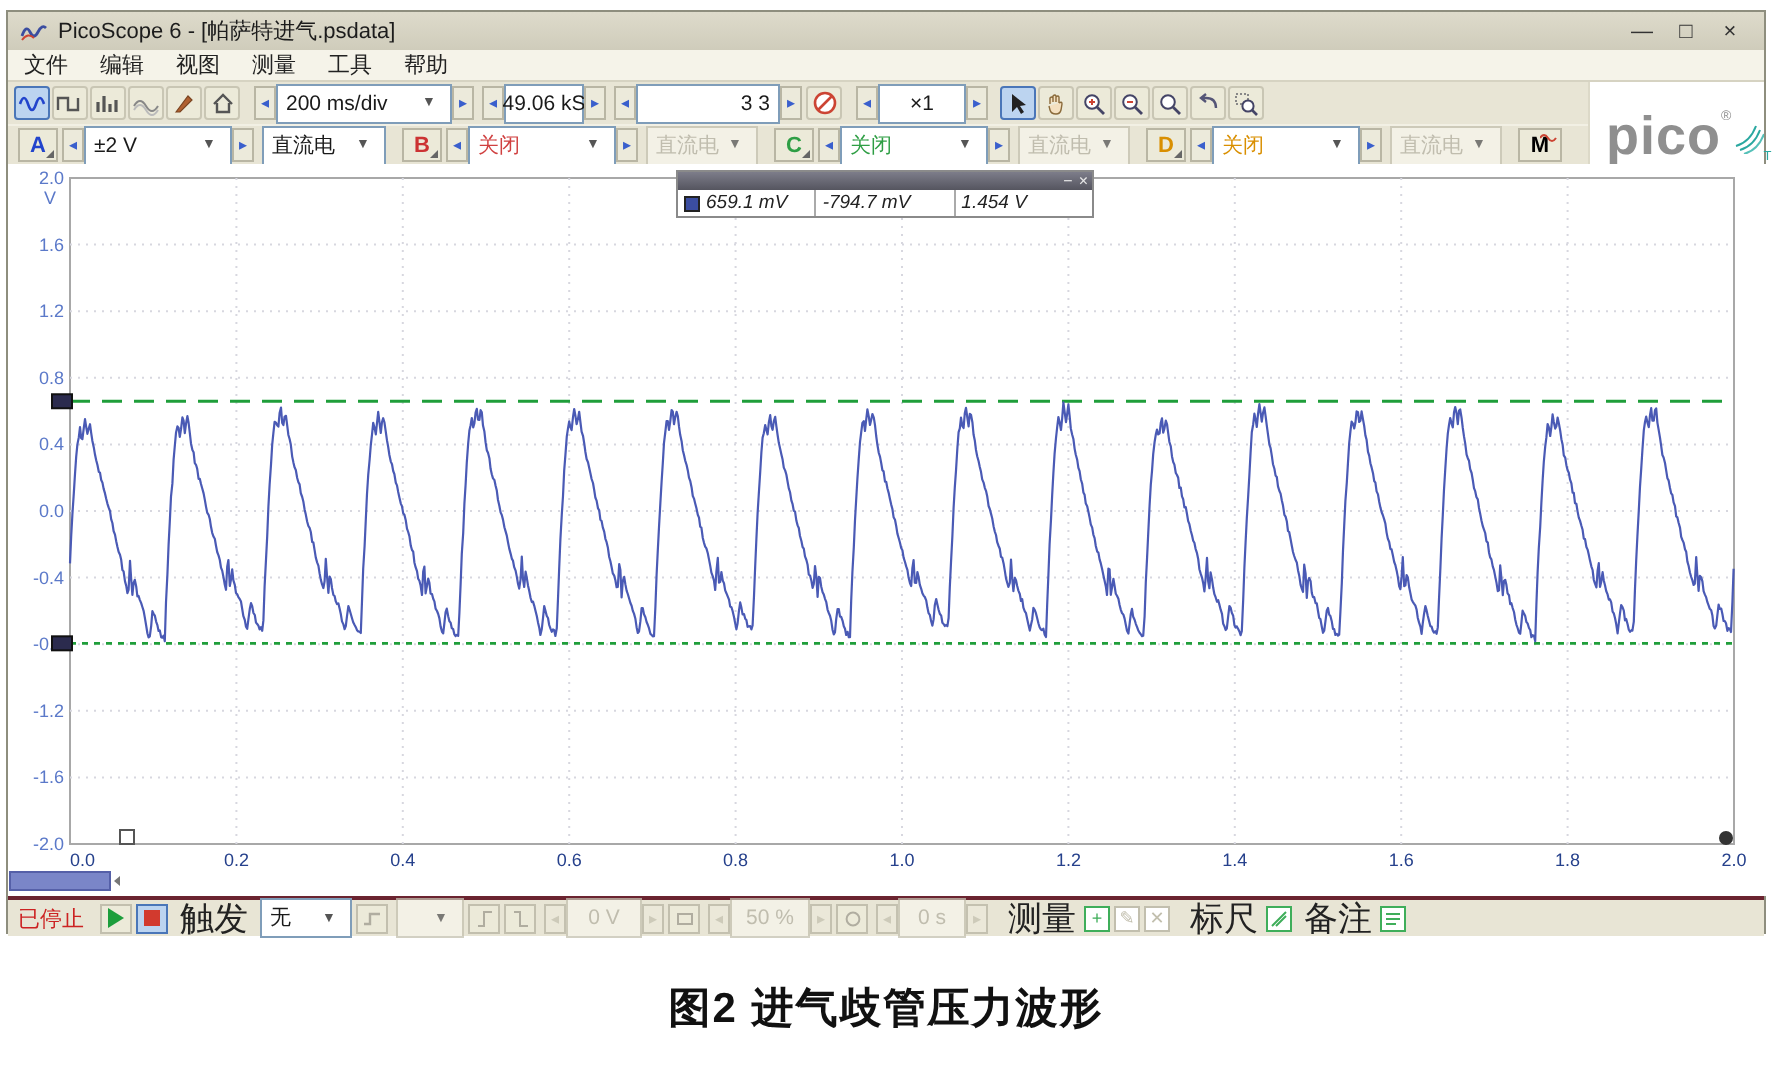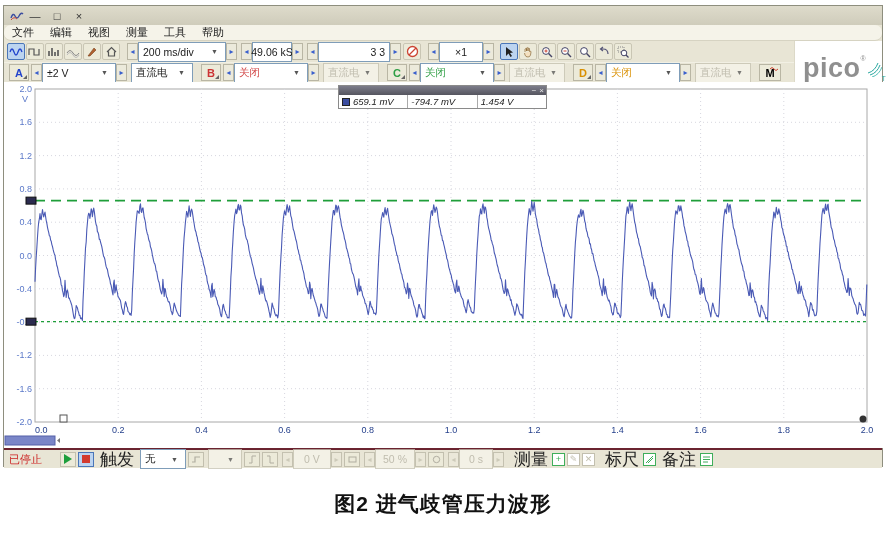--- a/index.html
+++ b/index.html
@@ -3,21 +3,21 @@
 <meta charset="utf-8">
 <style>
   html,body{margin:0;padding:0;background:#ffffff;}
   body{width:886px;height:533px;position:relative;font-family:"Liberation Sans","DejaVu Sans",sans-serif;-webkit-font-smoothing:antialiased;}
   .win{position:absolute;left:3px;top:5px;width:880px;height:462px;background:#e8e5d5;border:1px solid #8e8e7e;box-sizing:border-box;}
   
   .titlebar{position:absolute;left:0;top:0;width:100%;height:19px;background:linear-gradient(#dedbcb,#cfccbb);display:flex;align-items:center;padding:0 6px;box-sizing:border-box;}
   .title-text{font-size:11px;color:#1c1c1c;margin-left:5px;flex:1;white-space:nowrap;overflow:hidden;}
   .win-ctl{width:22px;text-align:center;font-size:11px;color:#333;cursor:default;}
   
-  .menubar{position:absolute;left:0;top:19px;width:100%;height:16px;background:#f5f3e9;border-bottom:1px solid #d6d3c2;display:flex;align-items:flex-start;padding-left:8px;box-sizing:border-box;border-radius:7px;}
+  .menubar{position:absolute;left:0;top:19px;width:100%;height:16px;background:#f5f3e9;border-bottom:1px solid #d6d3c2;display:flex;align-items:flex-start;padding-left:8px;box-sizing:border-box;}
   .menu-item{font-size:11px;color:#222;margin-right:16px;}
   
   .toolbar{position:absolute;left:0;top:35px;width:100%;height:21px;background:#e8e5d5;display:flex;align-items:center;padding-left:3px;box-sizing:border-box;}
   .chanbar{position:absolute;left:0;top:56px;width:100%;height:20px;background:#e8e5d5;border-top:1px solid #f2f0e4;display:flex;align-items:center;padding-left:3px;box-sizing:border-box;}
   .tbtn{width:18px;height:17px;border:1px solid #c9c6b4;background:#ecead9;border-radius:2px;display:flex;align-items:center;justify-content:center;margin-right:1px;box-sizing:border-box;}
   .tbtn.active{background:#bcd4f0;border-color:#4a76b8;}
   .sep{width:4px;}
   .combo{display:flex;align-items:center;height:17px;margin:0 2px;}
   .arrowbtn{width:11px;height:17px;border:1px solid #b9b6a4;background:#eceadb;color:#3a5fcd;font-size:8px;line-height:15px;text-align:center;box-sizing:border-box;}
   .field{height:17px;border:1px solid #7f9db9;background:#fff;font-size:10.5px;color:#1a1a1a;display:flex;align-items:center;padding:9px 4px;box-sizing:border-box;white-space:nowrap;}
@@ -37,40 +37,41 @@
   .legend{position:absolute;left:334px;top:79px;width:209px;background:#fff;border:1px solid #8a8a8a;box-sizing:border-box;font-size:9.5px;}
   .legend-head{height:9px;background:linear-gradient(#7d7d8a,#55555f);display:flex;justify-content:flex-end;align-items:center;color:#e8e8e8;font-size:8px;line-height:8px;padding-right:2px;gap:3px;}
   .legend-row{display:flex;height:13px;align-items:flex-start;font-style:italic;}
   .legend-cell{flex:1;border-right:1px solid #aaa;height:100%;display:flex;align-items:center;padding:0 3px;color:#222;white-space:nowrap;}
   .legend-cell:last-child{border-right:none;}
   .chan-marker{width:6px;height:6px;background:#3b4da0;border:1px solid #222;margin-right:3px;}
   
   .divider{position:absolute;left:0;top:442px;width:100%;height:2px;background:#6b2430;}
   .bottombar{position:absolute;left:0;top:444px;width:100%;height:18px;background:#e8e5d5;display:flex;align-items:center;padding-left:5px;box-sizing:border-box;}
   .bb-label{font-size:17px;color:#222;margin:9px 4px;white-space:nowrap;}
-  .status{font-size:11px;color:#cc2222;margin-right:18px;white-space:nowrap;}
+  .status{font-size:11px;color:#cc2222;margin-right:8px;white-space:nowrap;}
   .mini{width:16px;height:15px;border:1px solid #c2bfae;background:#ecead9;display:flex;align-items:center;justify-content:center;margin-right:2px;box-sizing:border-box;font-size:9px;color:#9a9788;}
   .mini.pressed{background:#bcd4f0;border-color:#4a76b8;}
   .play-glyph{width:0;height:0;border-left:8px solid #1d9e3c;border-top:5px solid transparent;border-bottom:5px solid transparent;}
   .stop-glyph{width:8px;height:8px;background:#d23a2e;}
   .sq-icon{width:13px;height:13px;border:1px solid #3fae5a;background:#fff;display:flex;align-items:center;justify-content:center;font-size:9px;color:#3fae5a;margin-right:2px;box-sizing:border-box;}
   .sq-icon.off{border-color:#c2bfae;color:#c2bfae;}
   
   .caption{position:absolute;left:0;top:490px;width:100%;text-align:center;font-size:21px;font-weight:bold;color:#111;letter-spacing:1px;}
 </style>
 </head>
 <body>
 
 <div class="win">
 
   <div class="titlebar">
     <svg width="14" height="12">
         <path d="M1 8 Q3 2 5 6 T9 6 T13 4" stroke="#3b4da0" fill="none" stroke-width="1.4"></path>
         <path d="M1 10 Q4 6 7 9" stroke="#c43" fill="none" stroke-width="1"></path>
       </svg>
+    <span class="title-text">PicoScope 6 - [帕萨特进气.psdata]</span>
     <span class="win-ctl">—</span>
     <span class="win-ctl">□</span>
     <span class="win-ctl">×</span>
   </div>
 
   <div class="menubar">
     <span class="menu-item">文件</span>
     <span class="menu-item">编辑</span>
     <span class="menu-item">视图</span>
     <span class="menu-item">测量</span>

